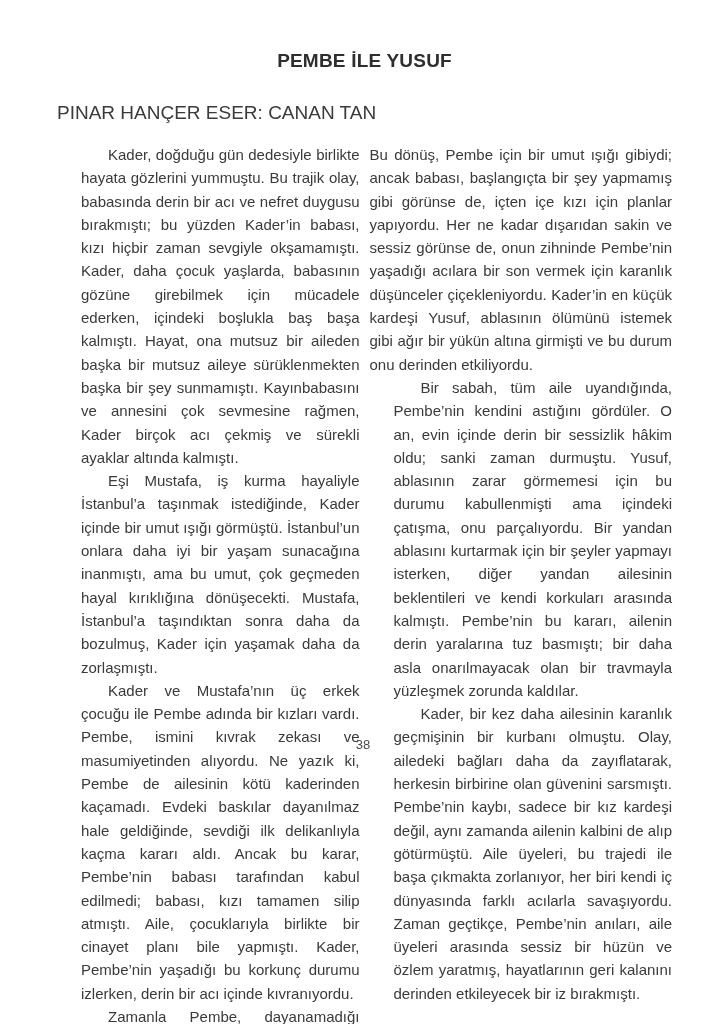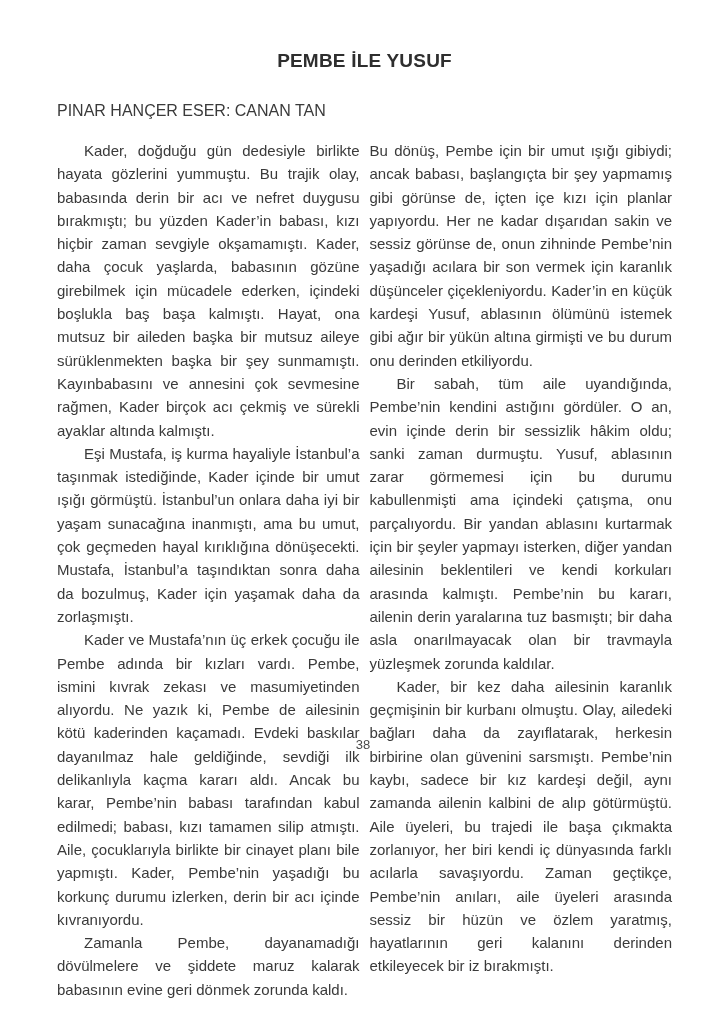--- a/index.html
+++ b/index.html
@@ -20,40 +20,41 @@
   }
   .page-title {
     text-align: center;
     font-size: 19px;
     font-weight: bold;
     color: #2e2e2e;
     letter-spacing: 0.2px;
     margin-bottom: 30px;
   }
   .byline {
-    font-size: 16px;
+    font-size: 19px;
     color: #3a3a3a;
     margin-bottom: 19px;
   }
   .columns {
     display: flex;
     gap: 10px;
   }
   .column {
     flex: 1 1 0;
     min-width: 0;
   }
   .column p {
     font-size: 15px;
     line-height: 23.3px;
     text-align: justify;
     color: #3a3a3a;
   }
   .column p.indent {
     text-indent: 27px;
+    margin-left: 24px;
   }
   .page-number {
     position: absolute;
     left: 0;
     bottom: 32px;
     width: 100%;
     text-align: center;
     font-size: 13px;
     color: #4a4a4a;
   }

